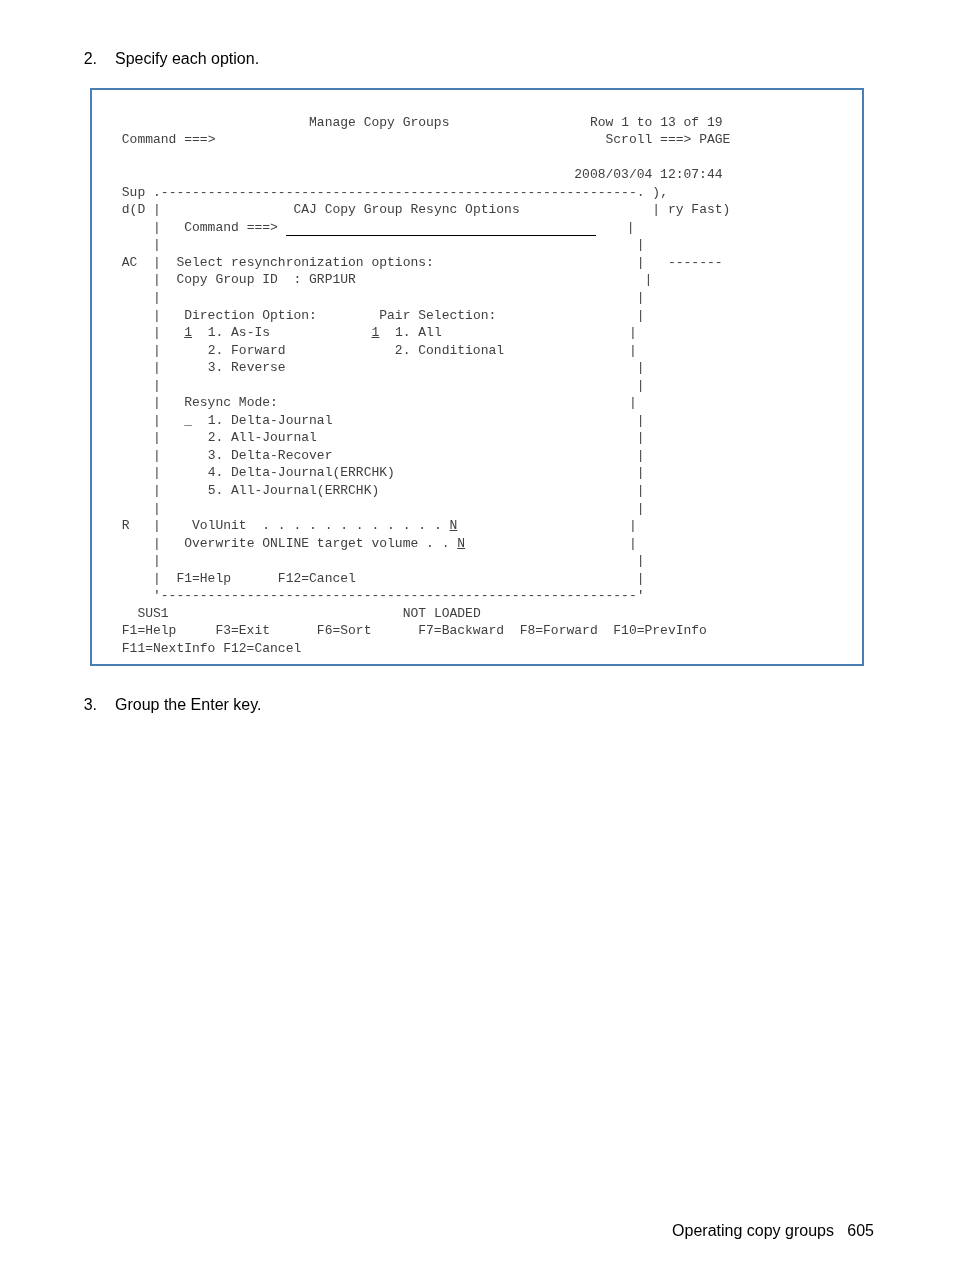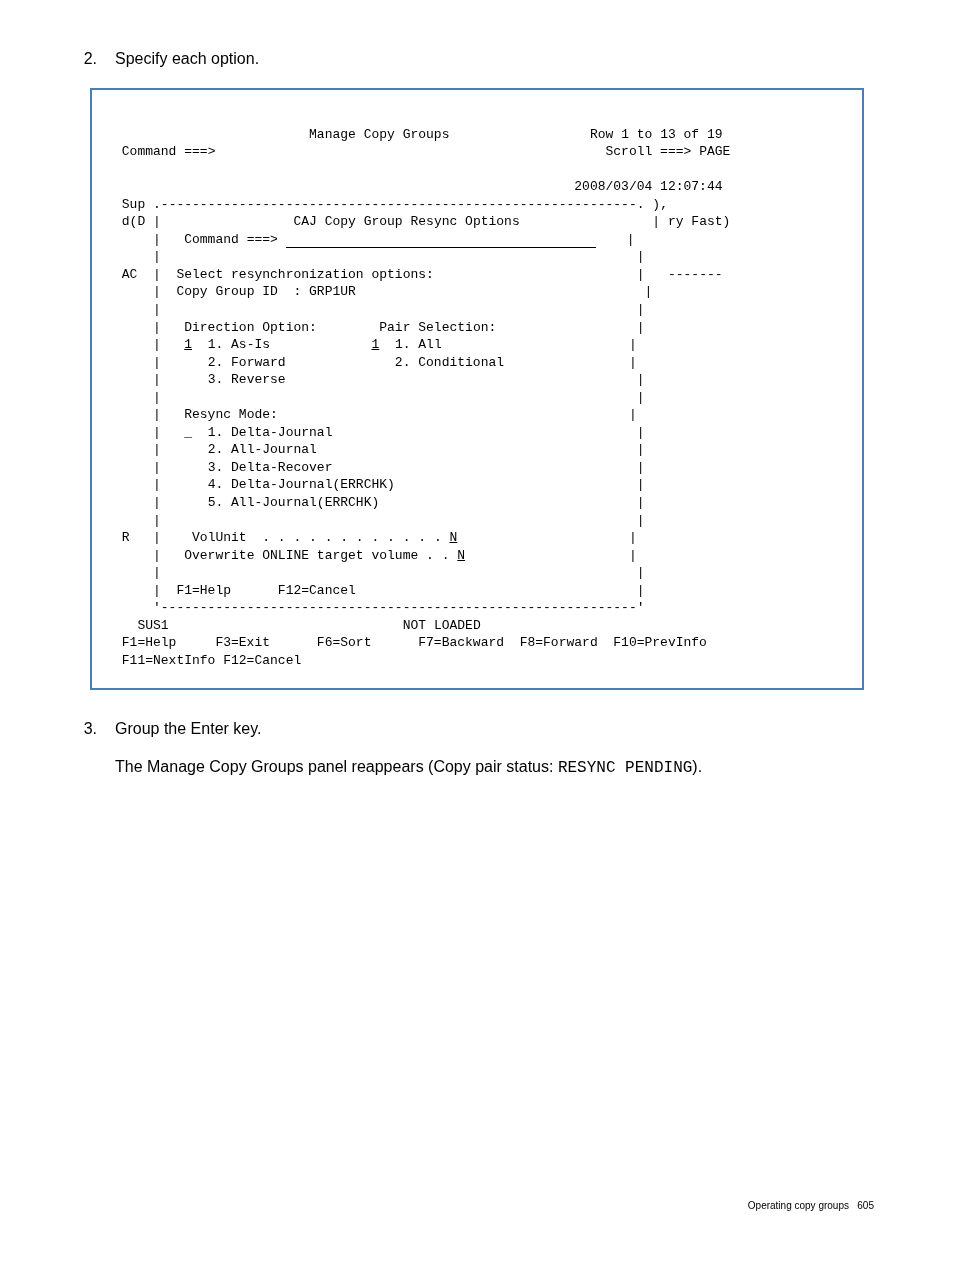--- a/index.html
+++ b/index.html
@@ -28,27 +28,27 @@
     }
     .step-text {
       flex: 1;
     }
     .bold {
       font-weight: normal;
     }
     .terminal-box {
       border: 2px solid #4a7fb5;
       background: #ffffff;
-      padding: 18px 22px;
+      padding: 6px 22px;
       margin: 10px 10px 30px 10px;
       font-family: "Courier New", Courier, monospace;
       font-size: 13px;
       line-height: 1.35;
       white-space: pre;
-      color: #000000;
+      color: #404040;
     }
     .underlined {
       text-decoration: underline;
     }
     .ul-line {
       border-bottom: 1px solid #000;
       display: inline-block;
       width: 310px;
       vertical-align: bottom;
     }
@@ -57,23 +57,23 @@
     }
     .step3-block {
       margin-top: 10px;
     }
     .step3-substep {
       margin-top: 6px;
       margin-left: 0;
     }
     .footer {
       position: absolute;
-      bottom: 60px;
+      bottom: 31px;
       right: 80px;
-      font-size: 10px;
+      font-size: 16px;
       font-weight: normal;
     }
   </style>
 </head>
 <body>
 
 <div class="step-row">
   <div class="step-number">2.</div>
   <div class="step-text">Specify each option.</div>
 </div>
@@ -112,23 +112,17 @@
 <span> F11=NextInfo F12=Cancel</span>
 </div>
 
 <div class="step3-block">
   <div class="step-row">
     <div class="step-number">3.</div>
     <div class="step-text">
       <span>Group the </span><span class="bold">Enter</span><span> key.</span>
     </div>
   </div>
-  <div class="step-row step3-substep">
-    <div class="step-number"></div>
-    <div class="step-text">
-      <span>The Manage Copy Groups panel reappears (Copy pair status: </span><span class="monospace-inline">RESYNC PENDING</span><span>).</span>
-    </div>
-  </div>
 </div>
 
 <div class="footer">
   <span>Operating copy groups</span>&nbsp;&nbsp;&nbsp;<span>605</span>
 </div>
 
 </body></html>

